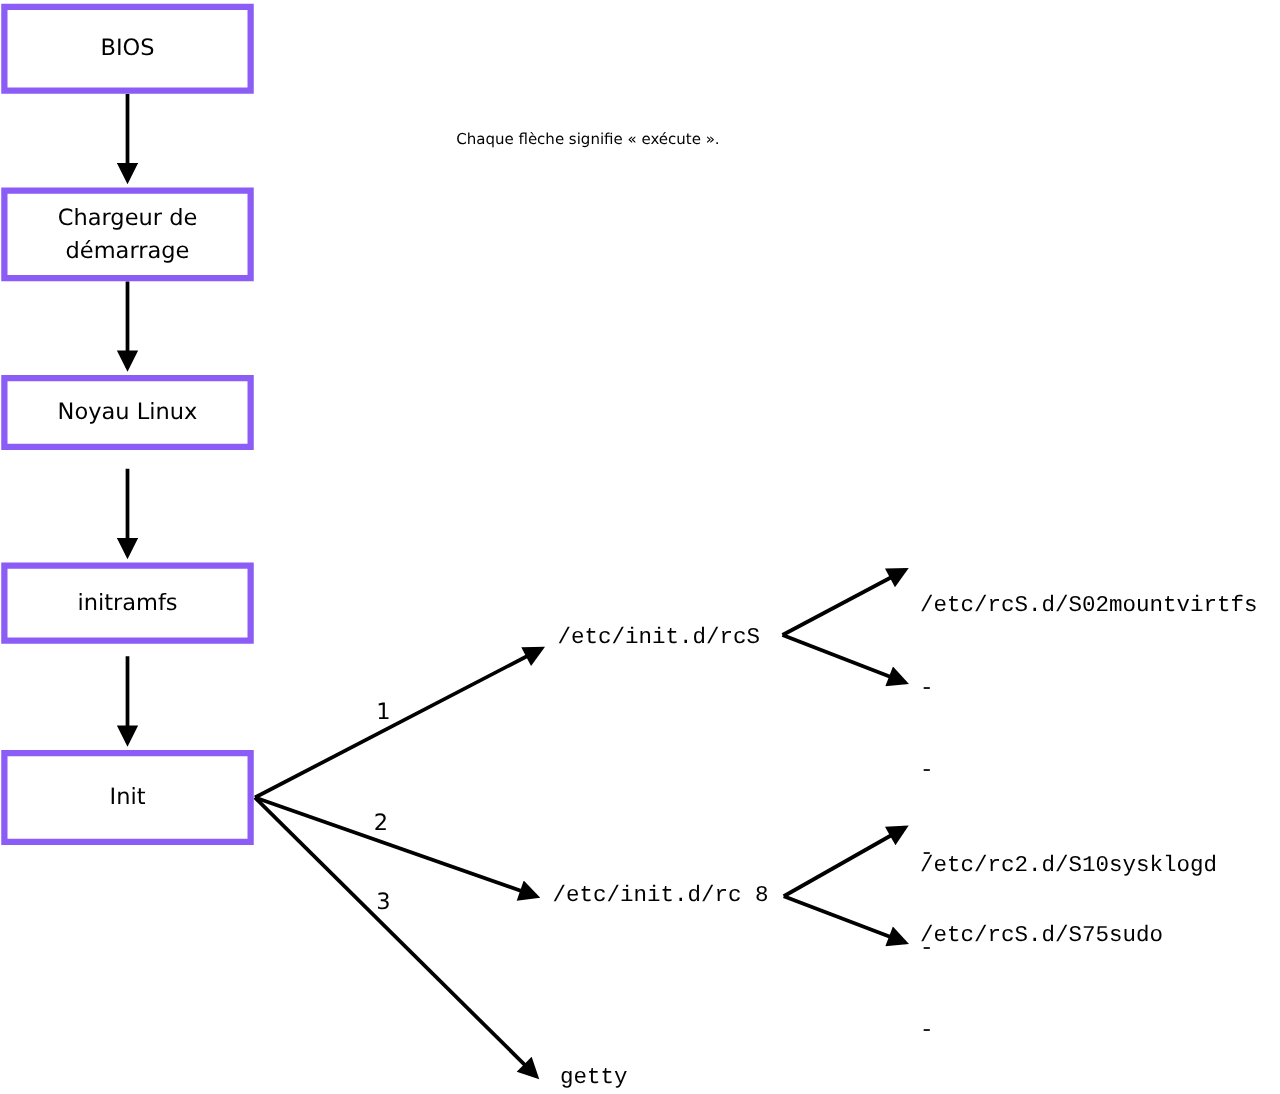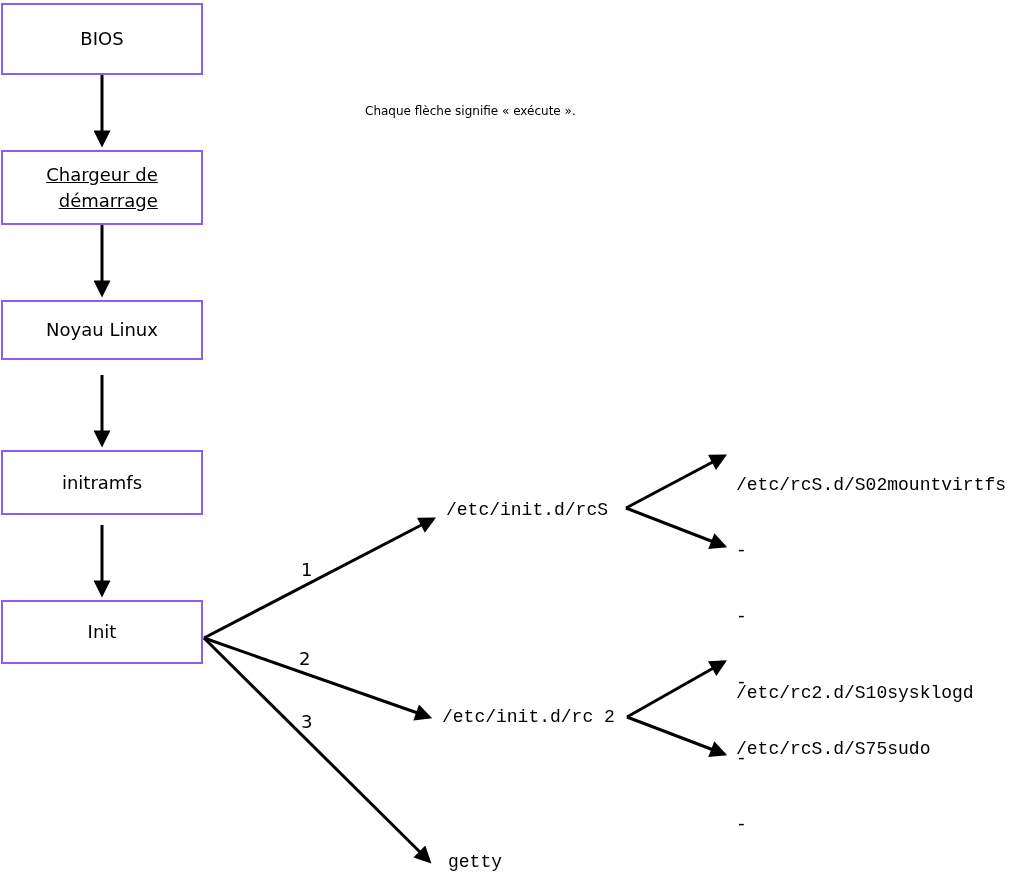--- a/index.html
+++ b/index.html
@@ -19,35 +19,35 @@
   #arrows {
     position: absolute;
     left: 0;
     top: 0;
     pointer-events: none;
   }
   .box {
     position: absolute;
     left: 1px;
     width: 202px;
-    border: 2px solid #8b5cf6;
+    border: 5px solid #8b5cf6;
     background: #ffffff;
     box-sizing: border-box;
     display: flex;
     align-items: center;
     justify-content: center;
     font-size: 18px;
     line-height: 26px;
   }
   #box-bios      { top: 3px;   height: 72px; }
   #box-bootloader{ top: 150px; height: 75px; }
   #box-kernel    { top: 300px; height: 60px; }
   #box-initramfs { top: 450px; height: 65px; }
-  #box-init      { top: 600px; height: 64px; }
-  .two-line { text-align: right; text-decoration: underline; }
+  #box-init      { top: 600px; height: 76px; }
+  .two-line { text-align: center; }
   .label {
     position: absolute;
     font-size: 12px;
     white-space: pre;
   }
   #note { left: 365px; top: 104px; }
   .num { position: absolute; font-size: 18px; }
   #num1 { left: 301px; top: 559px; }
   #num2 { left: 299px; top: 648px; }
   #num3 { left: 301px; top: 711px; }
@@ -116,21 +116,21 @@
     <span>Init</span>
   </div>
 
   <div class="label" id="note">Chaque flèche signifie « exécute ».</div>
 
   <div class="num" id="num1">1</div>
   <div class="num" id="num2">2</div>
   <div class="num" id="num3">3</div>
 
   <div class="label mono" id="rcs-label">/etc/init.d/rcS</div>
-  <div class="label mono" id="rc2-label">/etc/init.d/rc 2</div>
+  <div class="label mono" id="rc2-label">/etc/init.d/rc 8</div>
   <div class="label mono" id="getty-label">getty</div>
 
   <div class="script-col mono" id="rcs-scripts">
     <div>/etc/rcS.d/S02mountvirtfs</div>
     <div>-</div>
     <div>-</div>
     <div>-</div>
     <div>/etc/rcS.d/S75sudo</div>
   </div>
 

